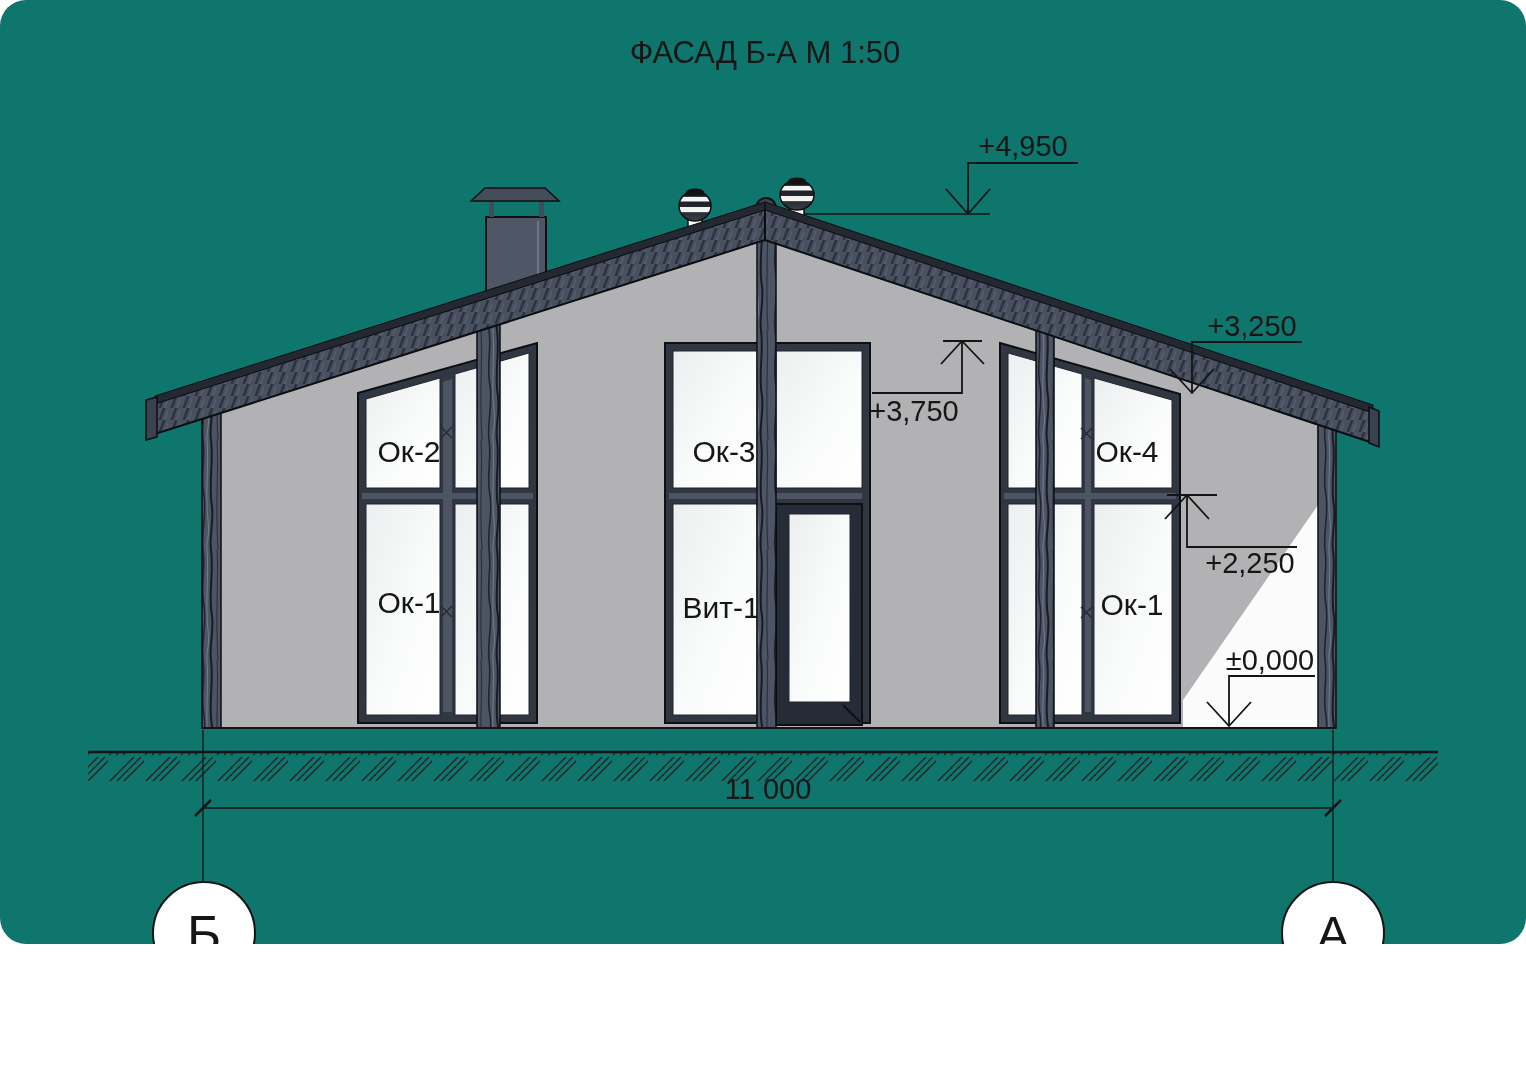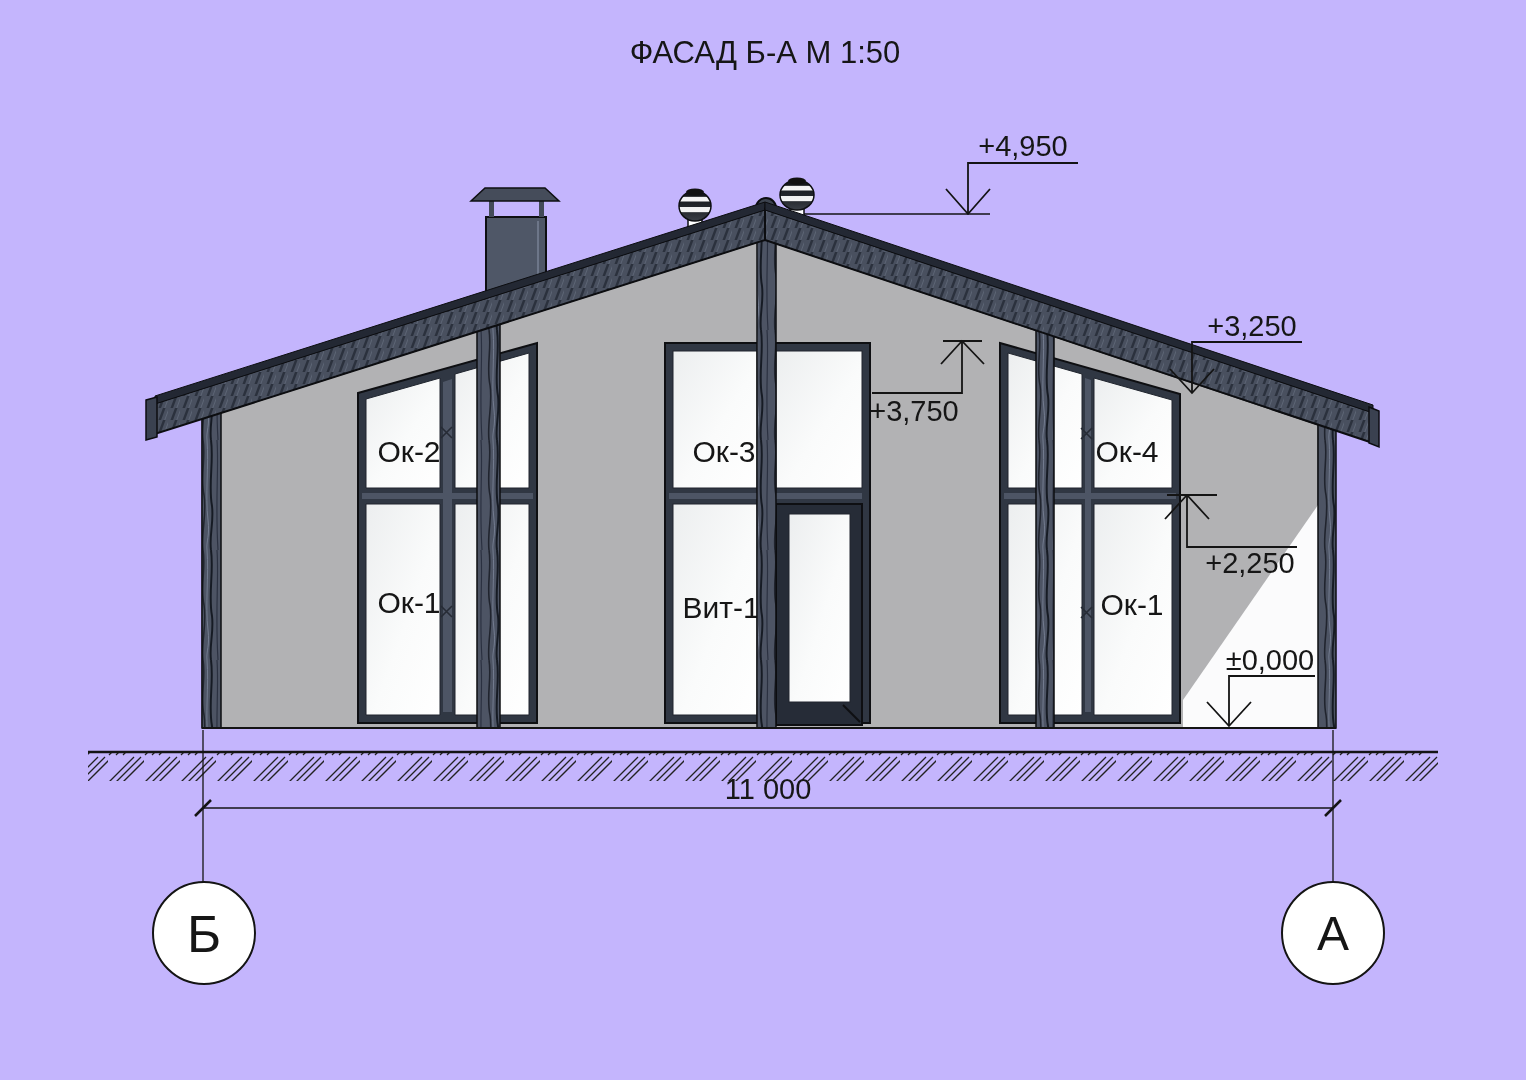--- a/index.html
+++ b/index.html
@@ -1,16 +1,16 @@
 <!DOCTYPE html>
 <html><head>
 <meta charset="utf-8">
 <style>
   html,body{margin:0;padding:0;background:#ffffff;}
-  #canvas{position:relative;width:1526px;height:1080px;background:#c4b5fd;overflow:hidden;}
+  #canvas{position:relative;width:1526px;height:944px;background:#0f766e;overflow:hidden;border-radius:26px;}
   svg{position:absolute;left:0;top:0;}
   .t{font-family:"Liberation Sans","DejaVu Sans",sans-serif;fill:#161616;}
   .lbl{font-size:30px;}
   .dim{font-size:29px;}
   .ttl{font-size:31px;}
   .axb{font-size:52px;}
   .axa{font-size:48px;}
 </style>
 </head>
 <body>

